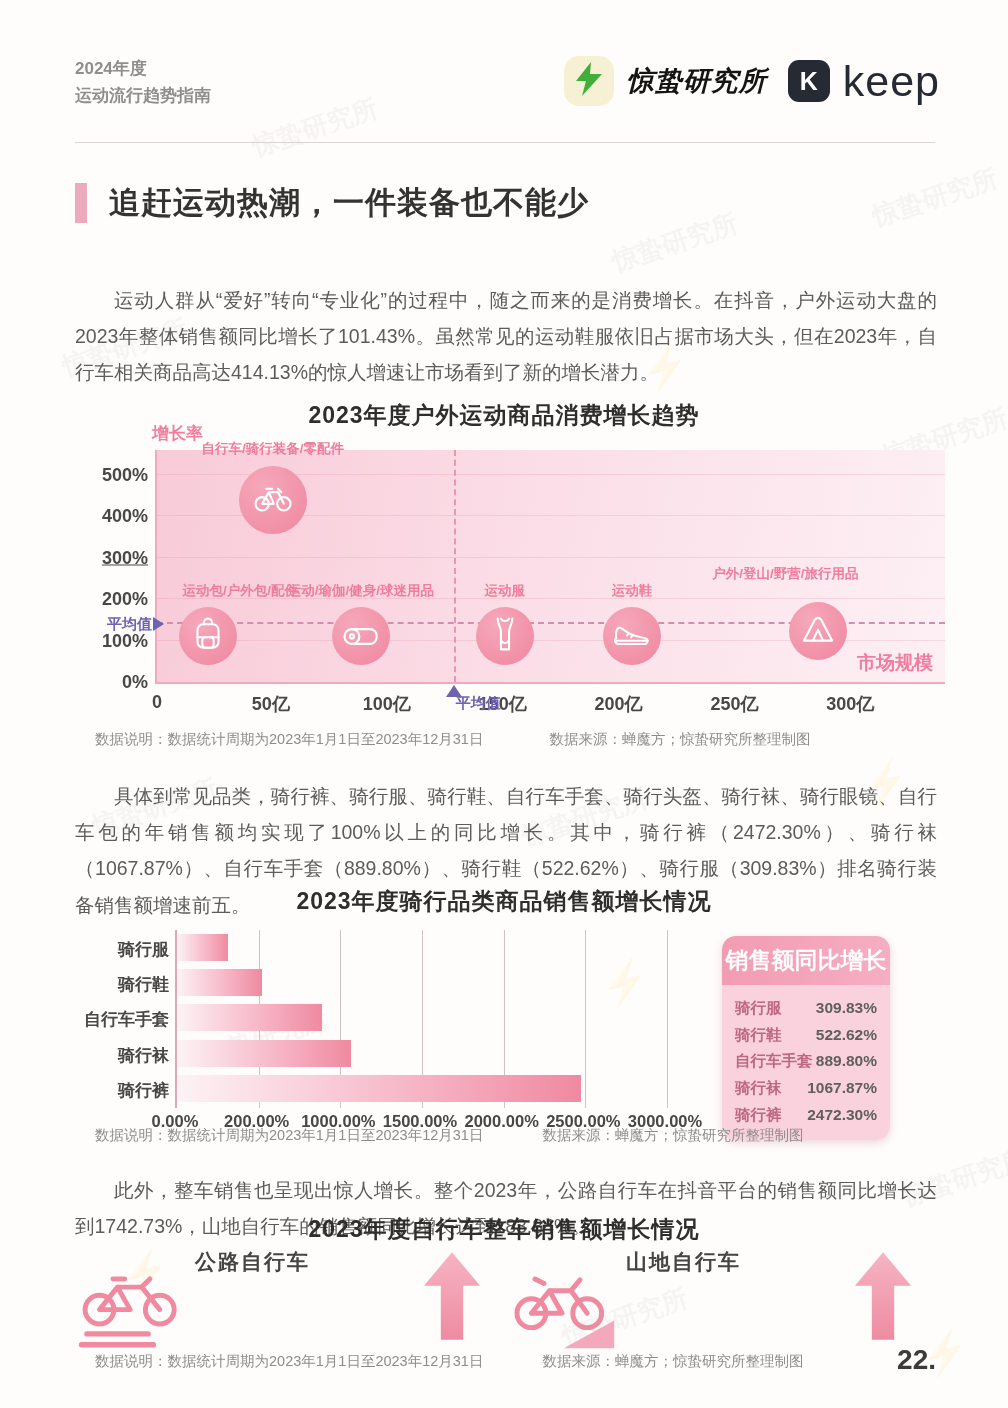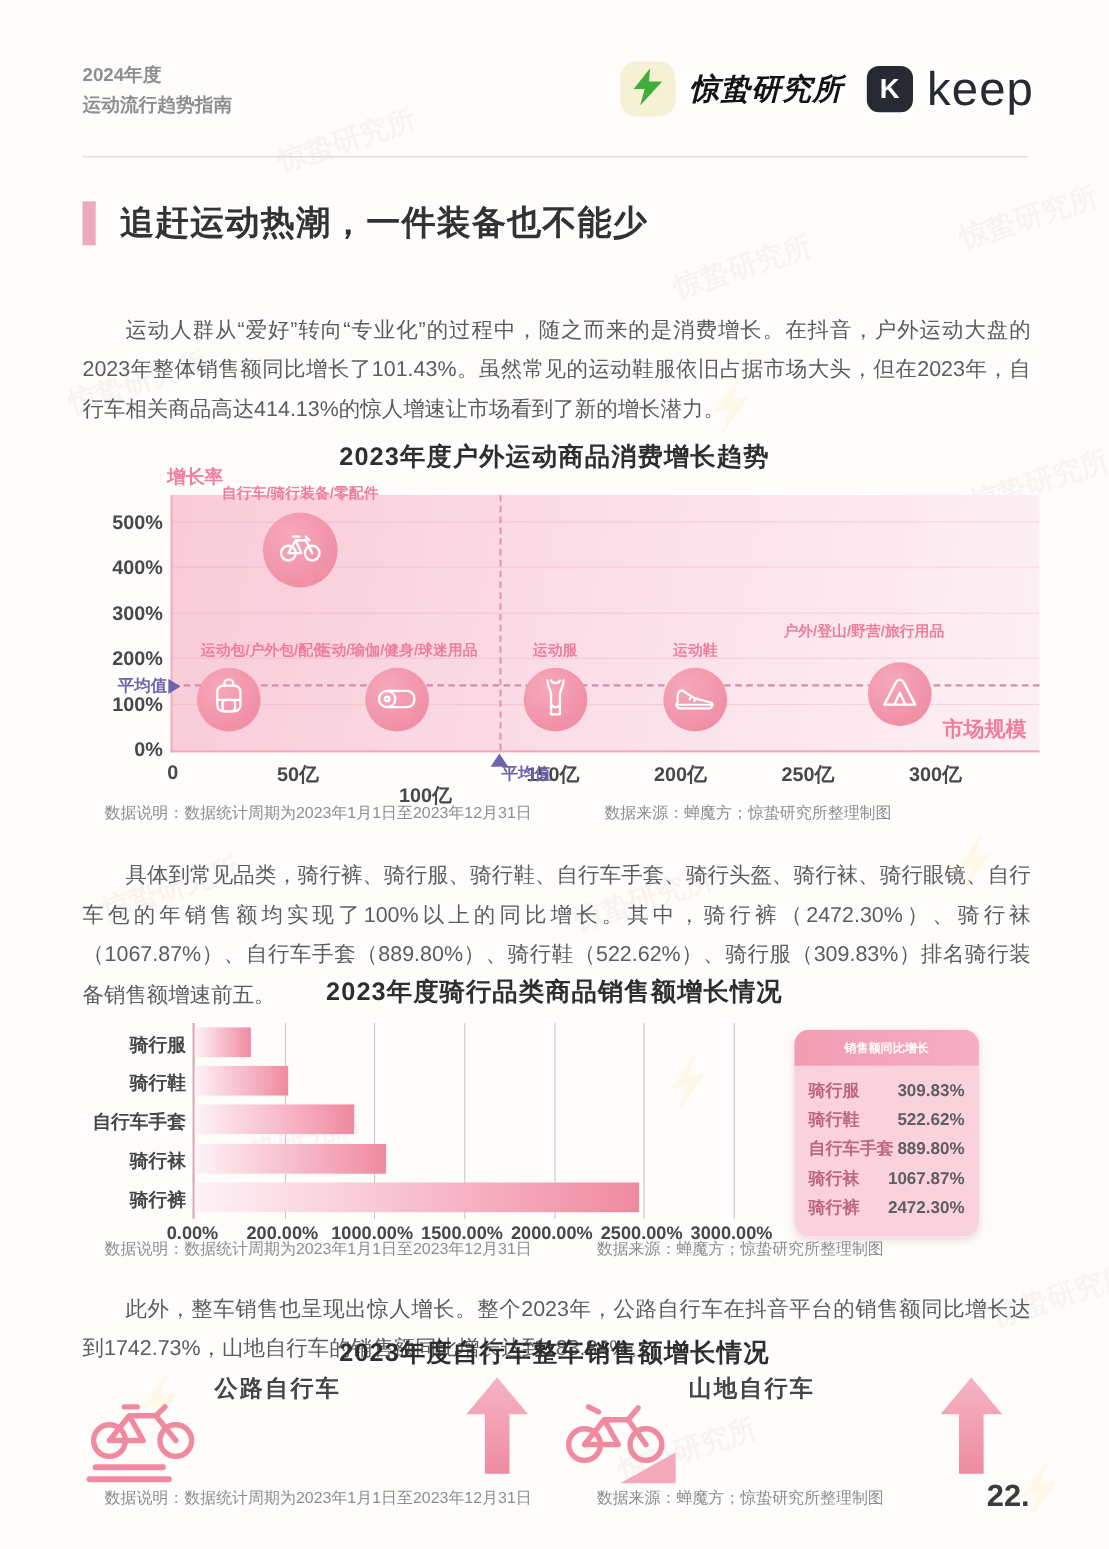--- a/index.html
+++ b/index.html
@@ -56,21 +56,21 @@
   #c2{left:85px;top:930px;width:615px;height:178px;}
   #c2-labels{position:absolute;left:0;top:0;width:84px;height:100%;}
   .c2-lab{position:absolute;right:0;font-size:17px;font-weight:700;color:#474747;white-space:nowrap;}
   #c2-plot{position:absolute;left:90px;top:0;width:490px;height:178px;border-left:2px solid #d8aab8;}
   .c2-grid{position:absolute;top:0;bottom:0;width:1px;background:#cfc3c8;}
   .c2-bar{position:absolute;height:27px;background:linear-gradient(90deg,#fdf3f6 0%,#f5a9bc 70%,#ef8aa0 100%);}
   #c2-xticks{left:175px;top:1112px;width:490px;height:22px;}
   .c2-xtick{position:absolute;transform:translateX(-50%);font-size:16.5px;font-weight:700;color:#474747;white-space:nowrap;}
   
   #c2-legend{left:722px;top:936px;width:168px;border-radius:14px;overflow:hidden;box-shadow:0 3px 8px rgba(180,100,130,.25);}
-  .legend-head{background:linear-gradient(90deg,#f29cb3,#f6aec2);color:#fff;font-weight:800;font-size:11px;text-align:center;padding:9px 0;}
+  .legend-head{background:linear-gradient(90deg,#f29cb3,#f6aec2);color:#fff;font-weight:800;font-size:23px;text-align:center;padding:9px 0;}
   .legend-body{background:#f9d2de;padding:10px 13px 12px;}
   .legend-row{display:flex;justify-content:space-between;font-size:15.5px;font-weight:700;line-height:1.72;}
   .legend-row .lab{color:#bd6880;}
   .legend-row .val{color:#5f5f5f;}
   
   #stats{left:75px;top:1246px;width:862px;height:104px;display:flex;align-items:center;}
   .stat{position:relative;width:431px;height:104px;}
   .stat-icon{position:absolute;left:2px;top:14px;}
   .stat-label{position:absolute;left:120px;top:2px;font-size:21px;font-weight:800;color:#454545;letter-spacing:2px;}
   .stat-value{position:absolute;left:112px;top:20px;font-size:58px;font-weight:800;color:#f08fa2;letter-spacing:-1px;line-height:1;}
@@ -188,31 +188,31 @@
       <span><svg width="38" height="30" viewBox="0 0 46 36" fill="none" stroke="#fff" stroke-width="2.6" stroke-linecap="round" stroke-linejoin="round">
           <path d="M6 32 L19 7 Q23 2 27 7 L40 32 Z"></path>
           <path d="M17 32 l6 -13 l6 13"></path>
         </svg></span>
     </div>
     <span class="c1-lbl" style="left: 83.8235%; bottom: calc(21.7857% + 48px); transform: translateX(-72%);">户外/登山/野营/旅行用品</span>
   </div>
 <div class="abs" id="c1-yticks">
     <span class="c1-ytick" style="bottom: 89.2857%;">500%</span>
     <span class="c1-ytick" style="bottom: 71.4286%;">400%</span>
-    <span class="c1-ytick" style="bottom: 53.5714%;">300%</span>
+    <span class="c1-ytick" style="bottom: 53.5714%; text-decoration: underline;">300%</span>
     <span class="c1-ytick" style="bottom: 35.7143%;">200%</span>
     <span class="c1-ytick" style="bottom: 17.8571%;">100%</span>
     <span class="c1-ytick" style="bottom: 0%;">0%</span>
     <span class="c1-mean-y" style="bottom: 25%;">平均值</span>
     <span class="c1-tri-left" style="bottom: 25%;"></span>
   </div>
 <div class="abs" id="c1-xticks">
     <span class="c1-xtick" style="left: 0%; transform: translateX(-30%);">0</span>
     <span class="c1-xtick" style="left: 14.7059%;">50亿</span>
-    <span class="c1-xtick" style="left: 29.4118%; margin-top: 19px;">100亿</span>
+    <span class="c1-xtick" style="left: 29.4118%;">100亿</span>
     <span class="c1-xtick" style="left: 44.1176%;">150亿</span>
     <span class="c1-xtick" style="left: 58.8235%;">200亿</span>
     <span class="c1-xtick" style="left: 73.5294%;">250亿</span>
     <span class="c1-xtick" style="left: 88.2353%;">300亿</span>
     <span class="c1-mean-x" style="left: 44.1176%;">平均值</span>
   </div>
 <div class="abs note" style="left:95px;top:730px">
   <span>数据说明：数据统计周期为2023年1月1日至2023年12月31日</span>
   <span style="margin-left:62px">数据来源：蝉魔方；惊蛰研究所整理制图</span>
 </div>

